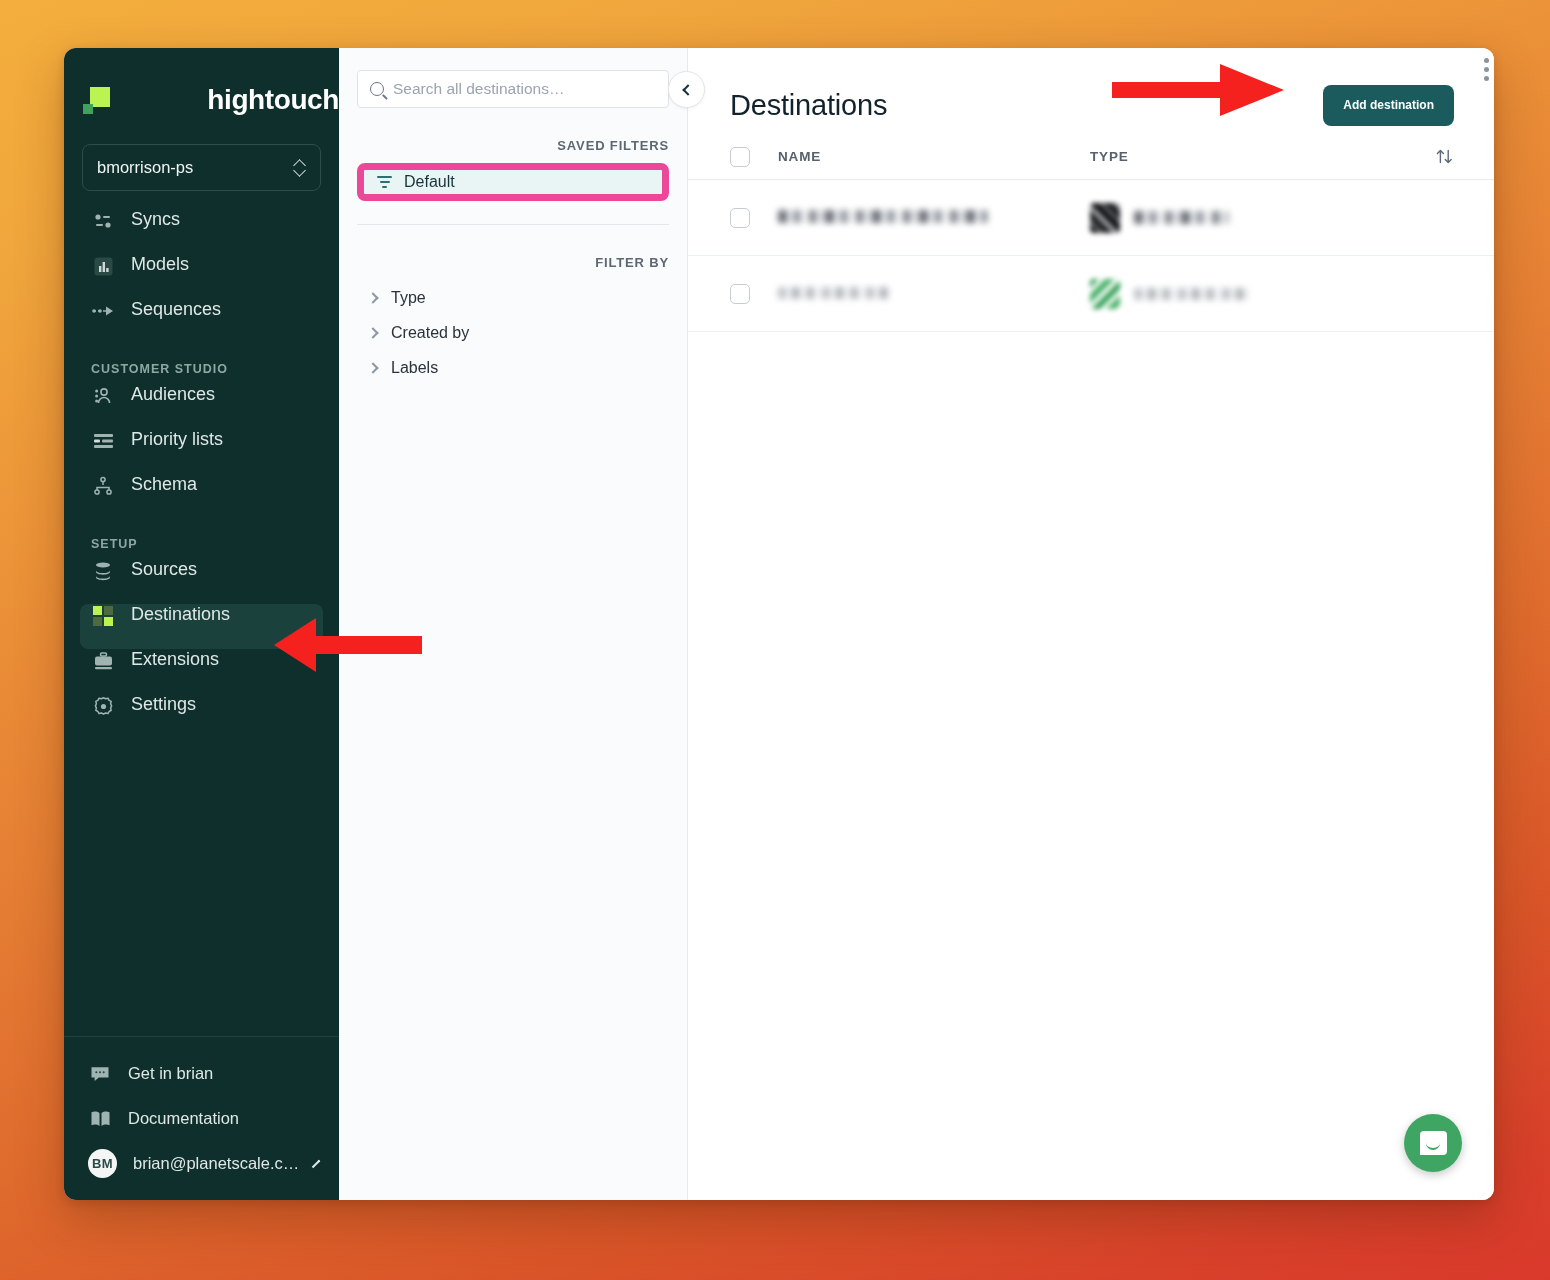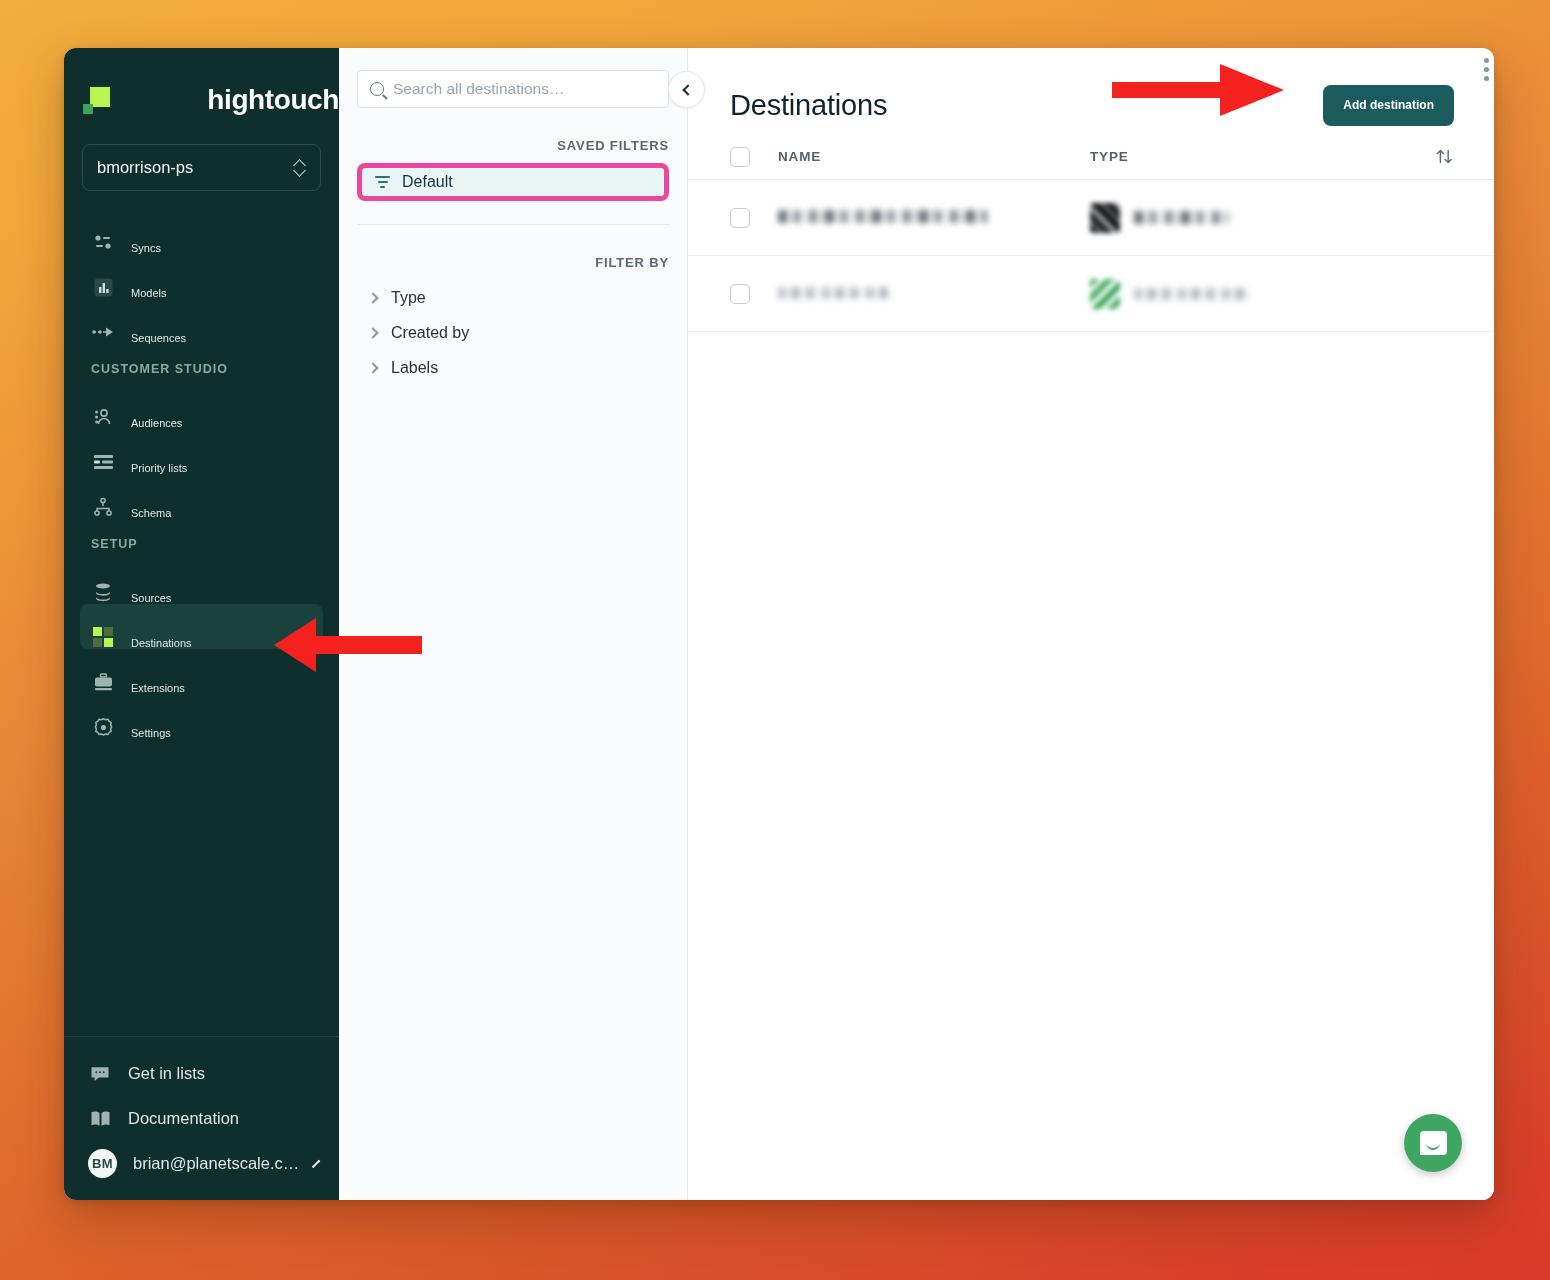--- a/index.html
+++ b/index.html
@@ -117,29 +117,29 @@
   }
   .nav-section-label {
     font-size: 12.5px;
     letter-spacing: 1.0px;
     font-weight: 600;
     color: #8fa7a3;
     padding: 18px 0 8px 27px;
   }
   .nav-item {
     display: flex;
-    align-items: flex-end;
+    align-items: flex-start;
     gap: 16px;
     height: 45px;
     margin: 0 16px;
     padding-left: 11px;
     border-radius: 8px;
     cursor: pointer;
     color: #dfe8e6;
-    font-size: 11px;
+    font-size: 18px;
   }
   .nav-item.active {
     background: #1b413d;
   }
   .nav-icon {
     width: 24px; height: 24px;
     flex: 0 0 24px;
     display: flex;
     align-items: center;
     justify-content: center;
@@ -242,21 +242,21 @@
   .panel-label {
     font-size: 13px;
     font-weight: 700;
     letter-spacing: .85px;
     color: #5c6875;
     margin: 30px 0 10px 2px;
     text-align: right;
   }
   .saved-filter {
     height: 38px;
-    border: 5px solid #ec4899;
+    border: 7px solid #ec4899;
     background: #e9f5f4;
     border-radius: 8px;
     display: flex;
     align-items: center;
     gap: 12px;
     padding: 0 13px;
     cursor: pointer;
     font-size: 16px;
     color: #16333a;
   }
@@ -631,21 +631,21 @@
     <div class="sidebar-footer">
       <div class="foot-item">
         <span class="nav-icon">
           <svg width="20" height="18" viewBox="0 0 20 18">
             <path d="M1.5 2.2h17v10.4h-9.6L4.6 16v-3.4H1.5z" fill="#9fb3b0"></path>
             <circle cx="6.3" cy="7.3" r="1" fill="#20423e"></circle>
             <circle cx="10" cy="7.3" r="1" fill="#20423e"></circle>
             <circle cx="13.7" cy="7.3" r="1" fill="#20423e"></circle>
           </svg>
         </span>
-        <span>Get in lists</span>
+        <span>Get in brian</span>
       </div>
       <div class="foot-item">
         <span class="nav-icon">
           <svg width="21" height="17" viewBox="0 0 21 17">
             <path d="M1.5 2.2c2.4-1 5.4-1 8 .7v13c-2.6-1.7-5.6-1.7-8-.7z" fill="#9fb3b0"></path>
             <path d="M19.5 2.2c-2.4-1-5.4-1-8 .7v13c2.6-1.7 5.6-1.7 8-.7z" fill="#9fb3b0"></path>
           </svg>
         </span>
         <span>Documentation</span>
       </div>

